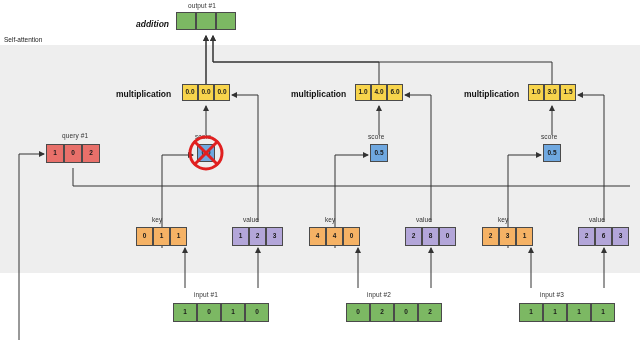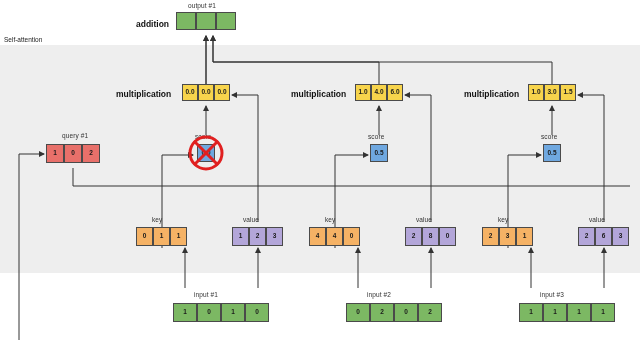--- a/index.html
+++ b/index.html
@@ -88,21 +88,21 @@
 
       <path d="M604,222 L604,95 L578,95"></path>
 
       <path d="M379,84 L379,62 L213,62 L213,36"></path>
 
       <path d="M552,84 L552,62 L213,62 L213,36"></path>
     </g>
   </svg>
 
   <div class="lbl" style="left:188px;top:2px;">output #1</div>
-  <div class="lbl-bold" style="left:136px;top:19px;">addition</div>
+  <div class="lbl-bold" style="left:136px;top:19px;font-style:italic;">addition</div>
   <div class="vec" style="left:176px;top:12px;">
     <div class="cell c-green" style="width:20px;height:18px;"></div>
     <div class="cell c-green" style="width:20px;height:18px;"></div>
     <div class="cell c-green" style="width:20px;height:18px;"></div>
   </div>
 
   <div class="section-label" style="left:4px;top:36px;">Self-attention</div>
 
   <div class="lbl-bold" style="left:116px;top:89px;">multiplication</div>
   <div class="vec" style="left:182px;top:84px;">

